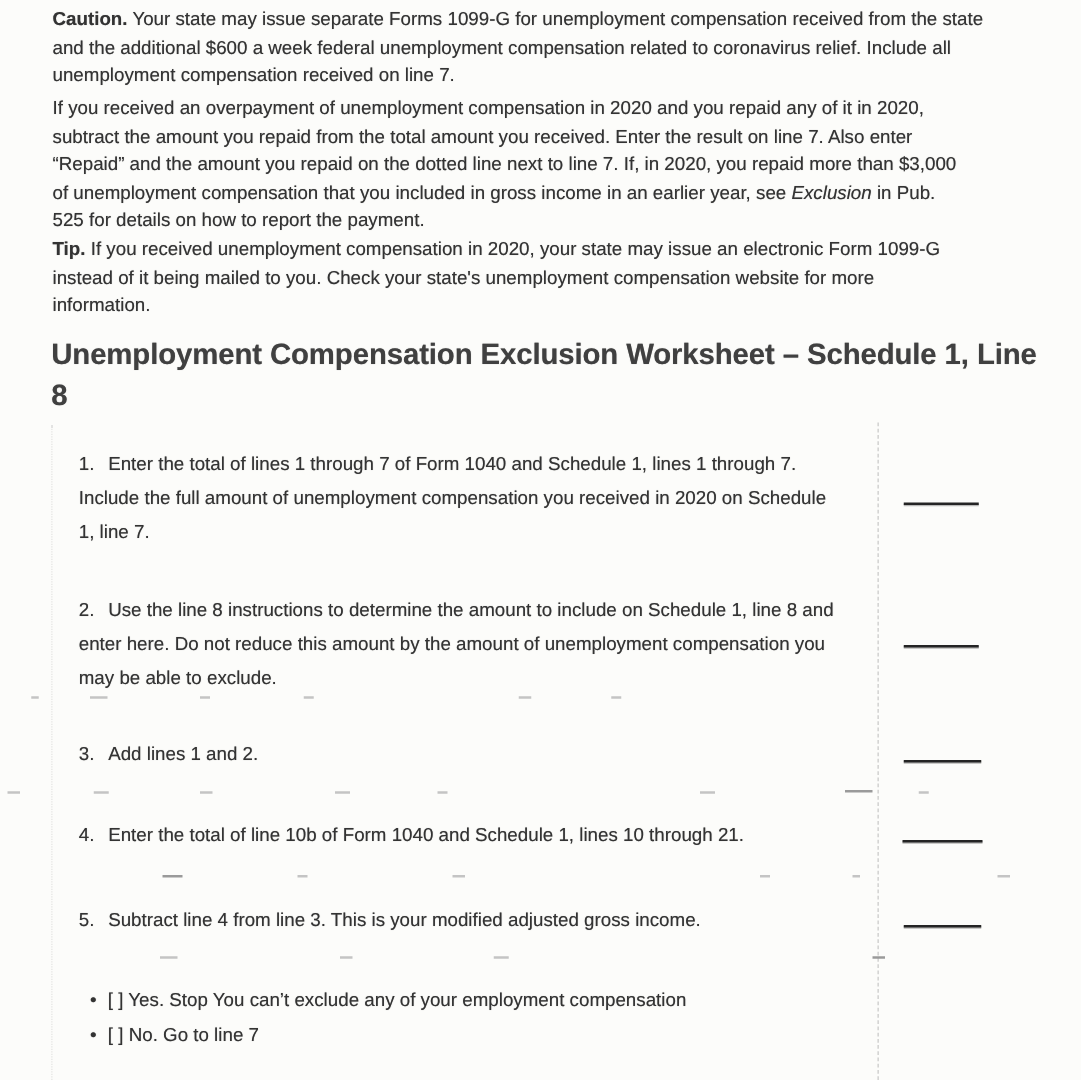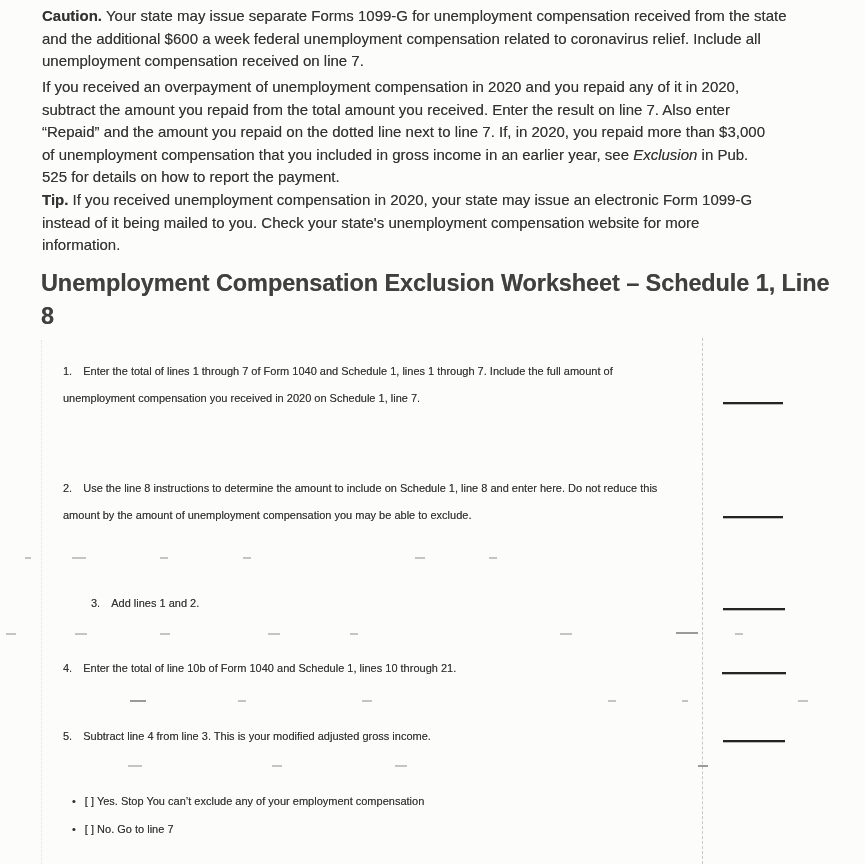--- a/index.html
+++ b/index.html
@@ -34,27 +34,27 @@
     font-size: 23.5px;
     line-height: 33px;
     font-weight: bold;
     color: #404040;
     letter-spacing: -0.1px;
   }
   .item {
     position: absolute;
     left: 63px;
     width: 608px;
-    font-size: 11px;
+    font-size: 15px;
     line-height: 27px;
   }
   .item .num { padding-right: 11px; }
   #item-1 { top: 358px; }
   #item-2 { top: 475px; }
-  #item-3 { top: 590px; margin-left: 28px; }
+  #item-3 { top: 590px; }
   #item-4 { top: 655px; }
   #item-5 { top: 723px; }
   #item-6 { top: 787px; }
   .opt { padding-left: 9px; line-height: 28px; }
   .opt .bullet { padding-right: 9px; }
   .blank {
     position: absolute;
     left: 723px;
     width: 60px;
     height: 2px;

